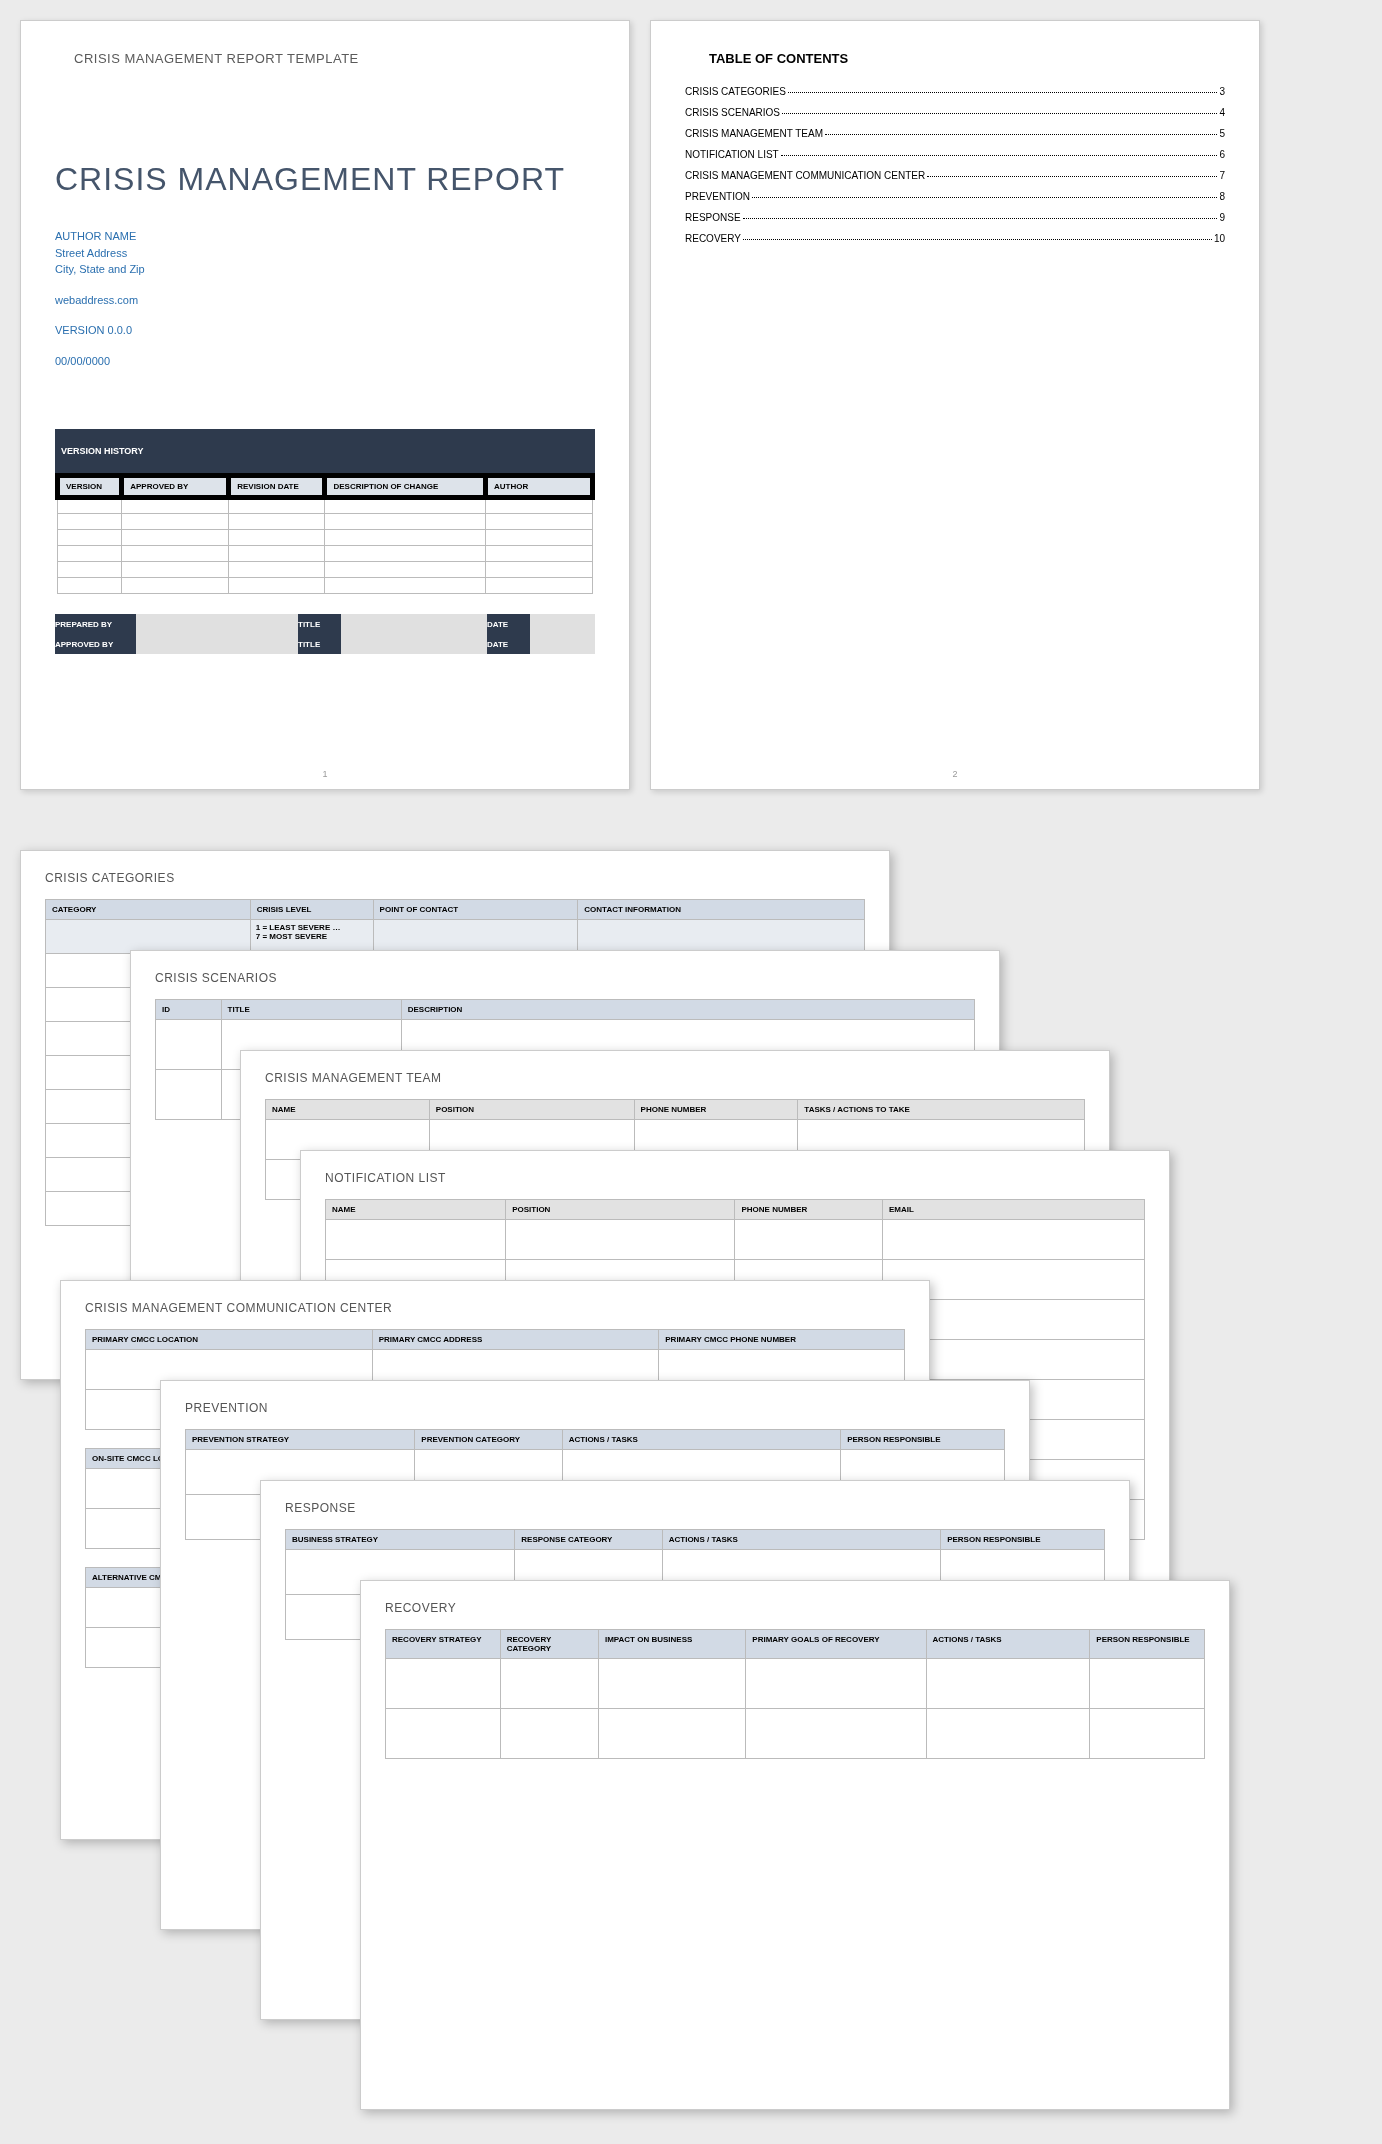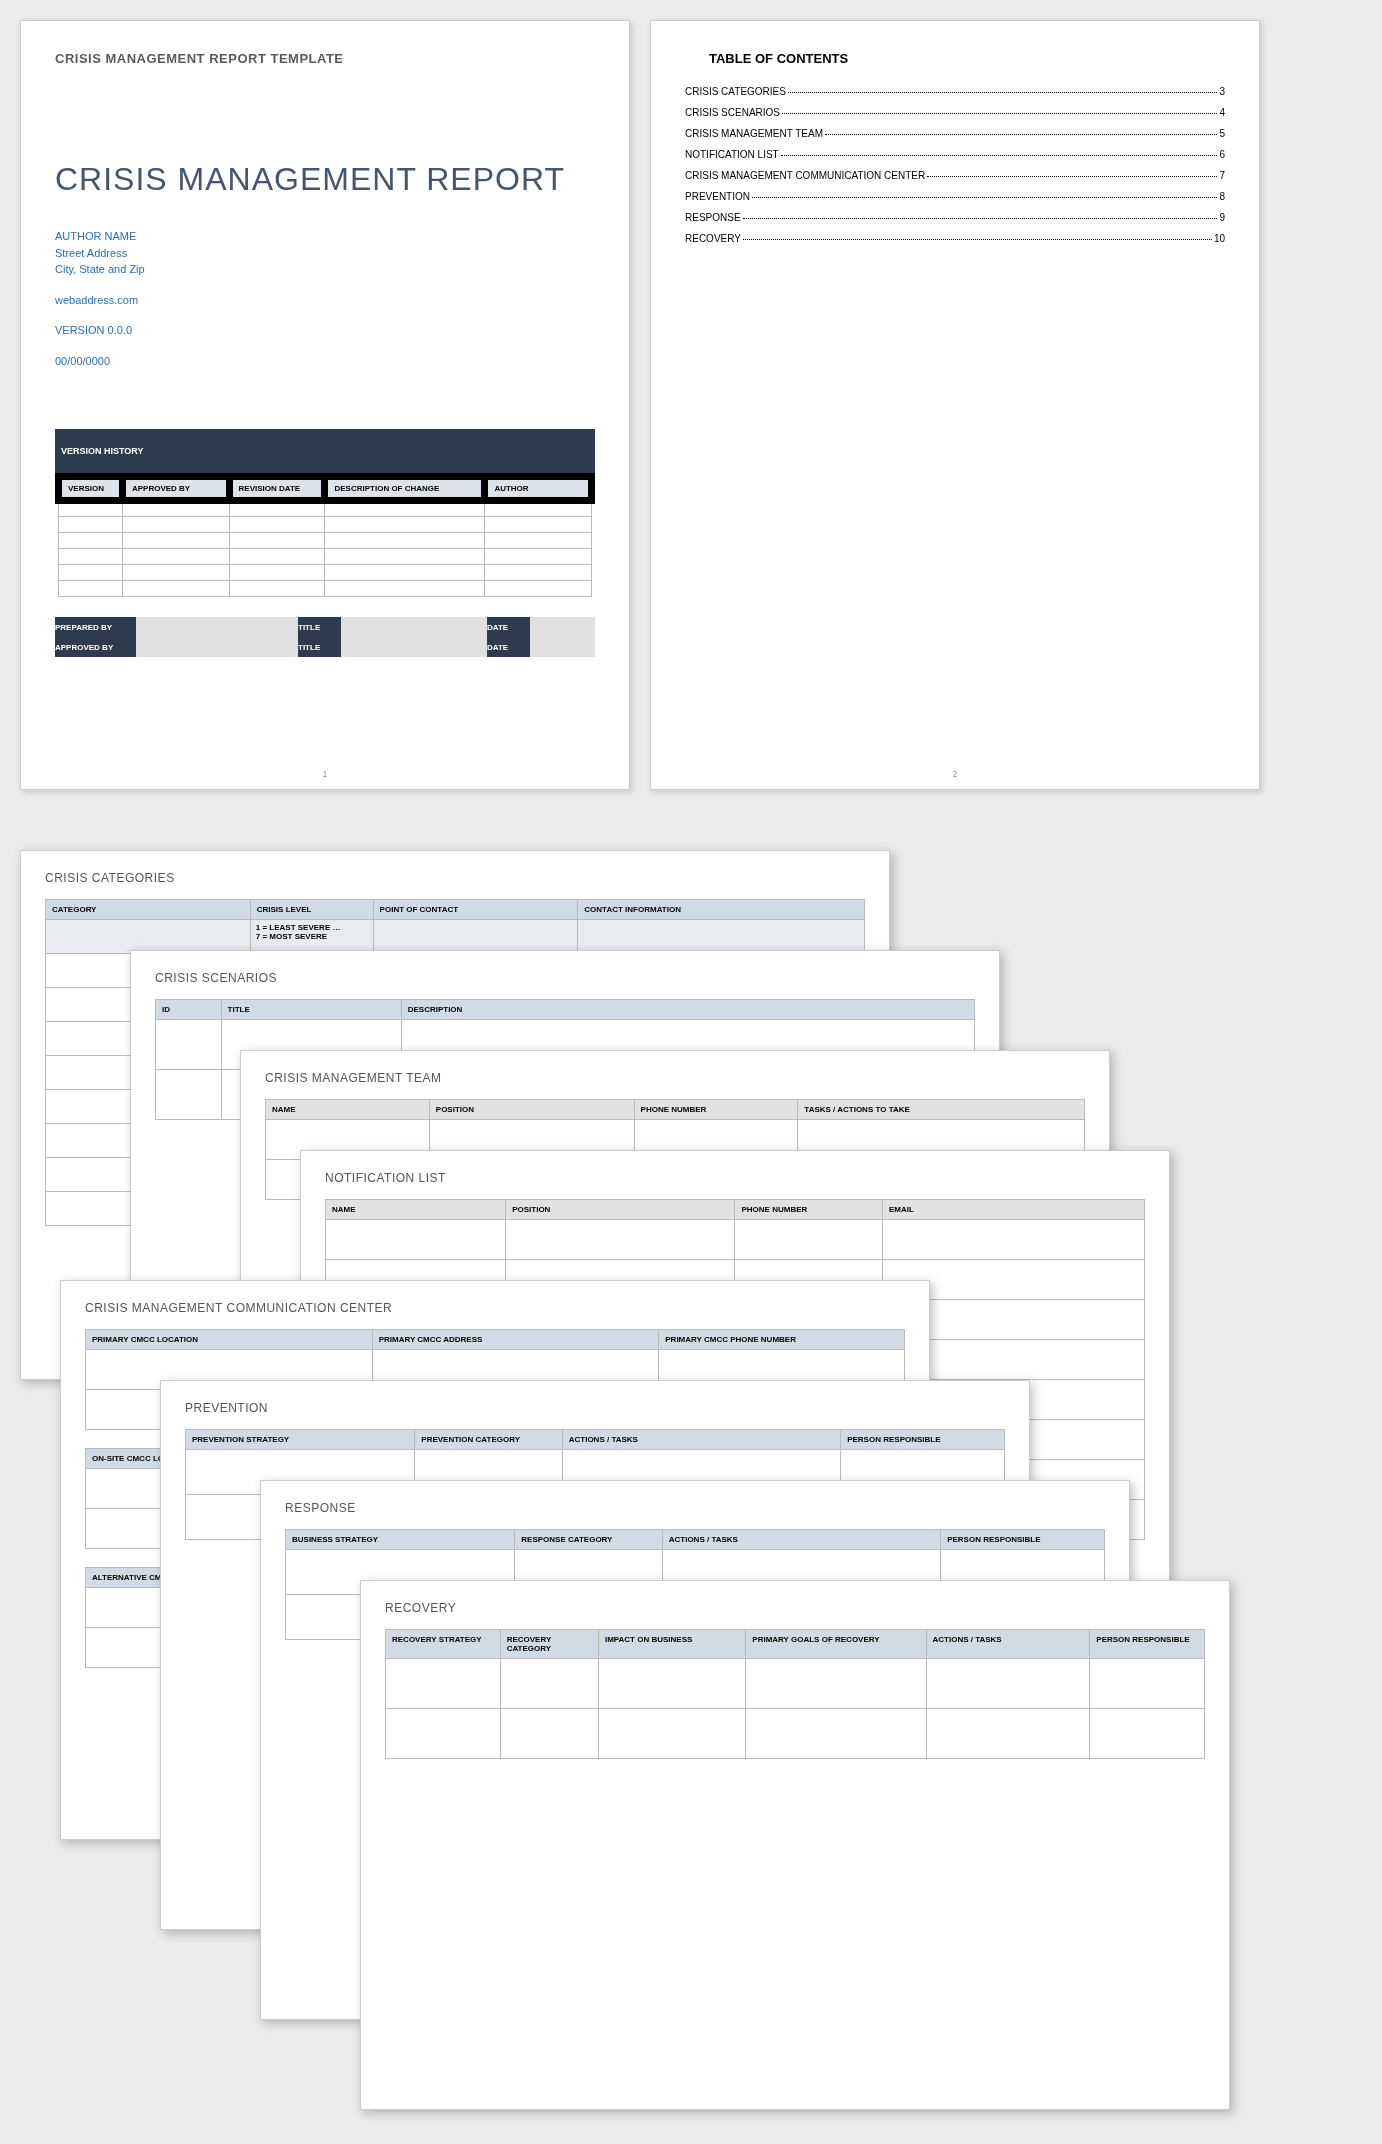--- a/index.html
+++ b/index.html
@@ -23,28 +23,28 @@
   }
   .page-num {
     position: absolute;
     bottom: 10px;
     left: 50%;
     transform: translateX(-50%);
     font-size: 9px;
     color: #999;
   }
   .top-row .page { width: 610px; height: 770px; }
-  .template-label { font-size: 13px; font-weight: bold; color: #5a5a5a; letter-spacing: 0.5px; }
+  .template-label { font-size: 13px; font-weight: normal; color: #5a5a5a; letter-spacing: 0.5px; margin-left: 19px; }
   .main-title { font-size: 32px; font-weight: 300; color: #45556b; letter-spacing: 1px; margin-top: 95px; margin-bottom: 30px; }
   .meta { color: #2a6faf; font-size: 11px; line-height: 1.5; }
   .meta-block { margin-bottom: 14px; }
   .version-history { margin-top: 60px; }
   .vh-title { background: #2e3a4d; color: #fff; font-size: 9px; font-weight: bold; padding: 17px 6px; }
   table { border-collapse: collapse; width: 100%; }
-  .vh-table th { background: #dde3ea; font-size: 8px; font-weight: bold; text-align: left; padding: 4px 6px; border: 7px solid #000000; }
+  .vh-table th { background: #dde3ea; font-size: 8px; font-weight: bold; text-align: left; padding: 4px 6px; border: 5px solid #000000; }
   .vh-table td { border: 1px solid #bbb; height: 16px; }
   .sig-table { margin-top: 20px; width: 100%; }
   .sig-table td { padding: 0; }
   .sig-label { background: #2e3a4d; color: #fff; font-size: 8px; font-weight: bold; padding: 4px 6px; text-align: left; }
   .sig-field { background: #e0e0e0; height: 20px; }
   .toc-title { font-size: 13px; font-weight: bold; margin-bottom: 20px; margin-left: 24px; }
   .toc-row { display: flex; font-size: 10px; margin-bottom: 10px; align-items: baseline; }
   .toc-label { white-space: nowrap; }
   .toc-dots { flex: 1; border-bottom: 1px dotted #000; margin: 0 2px; position: relative; top: -2px; }
   .toc-pg { white-space: nowrap; }

